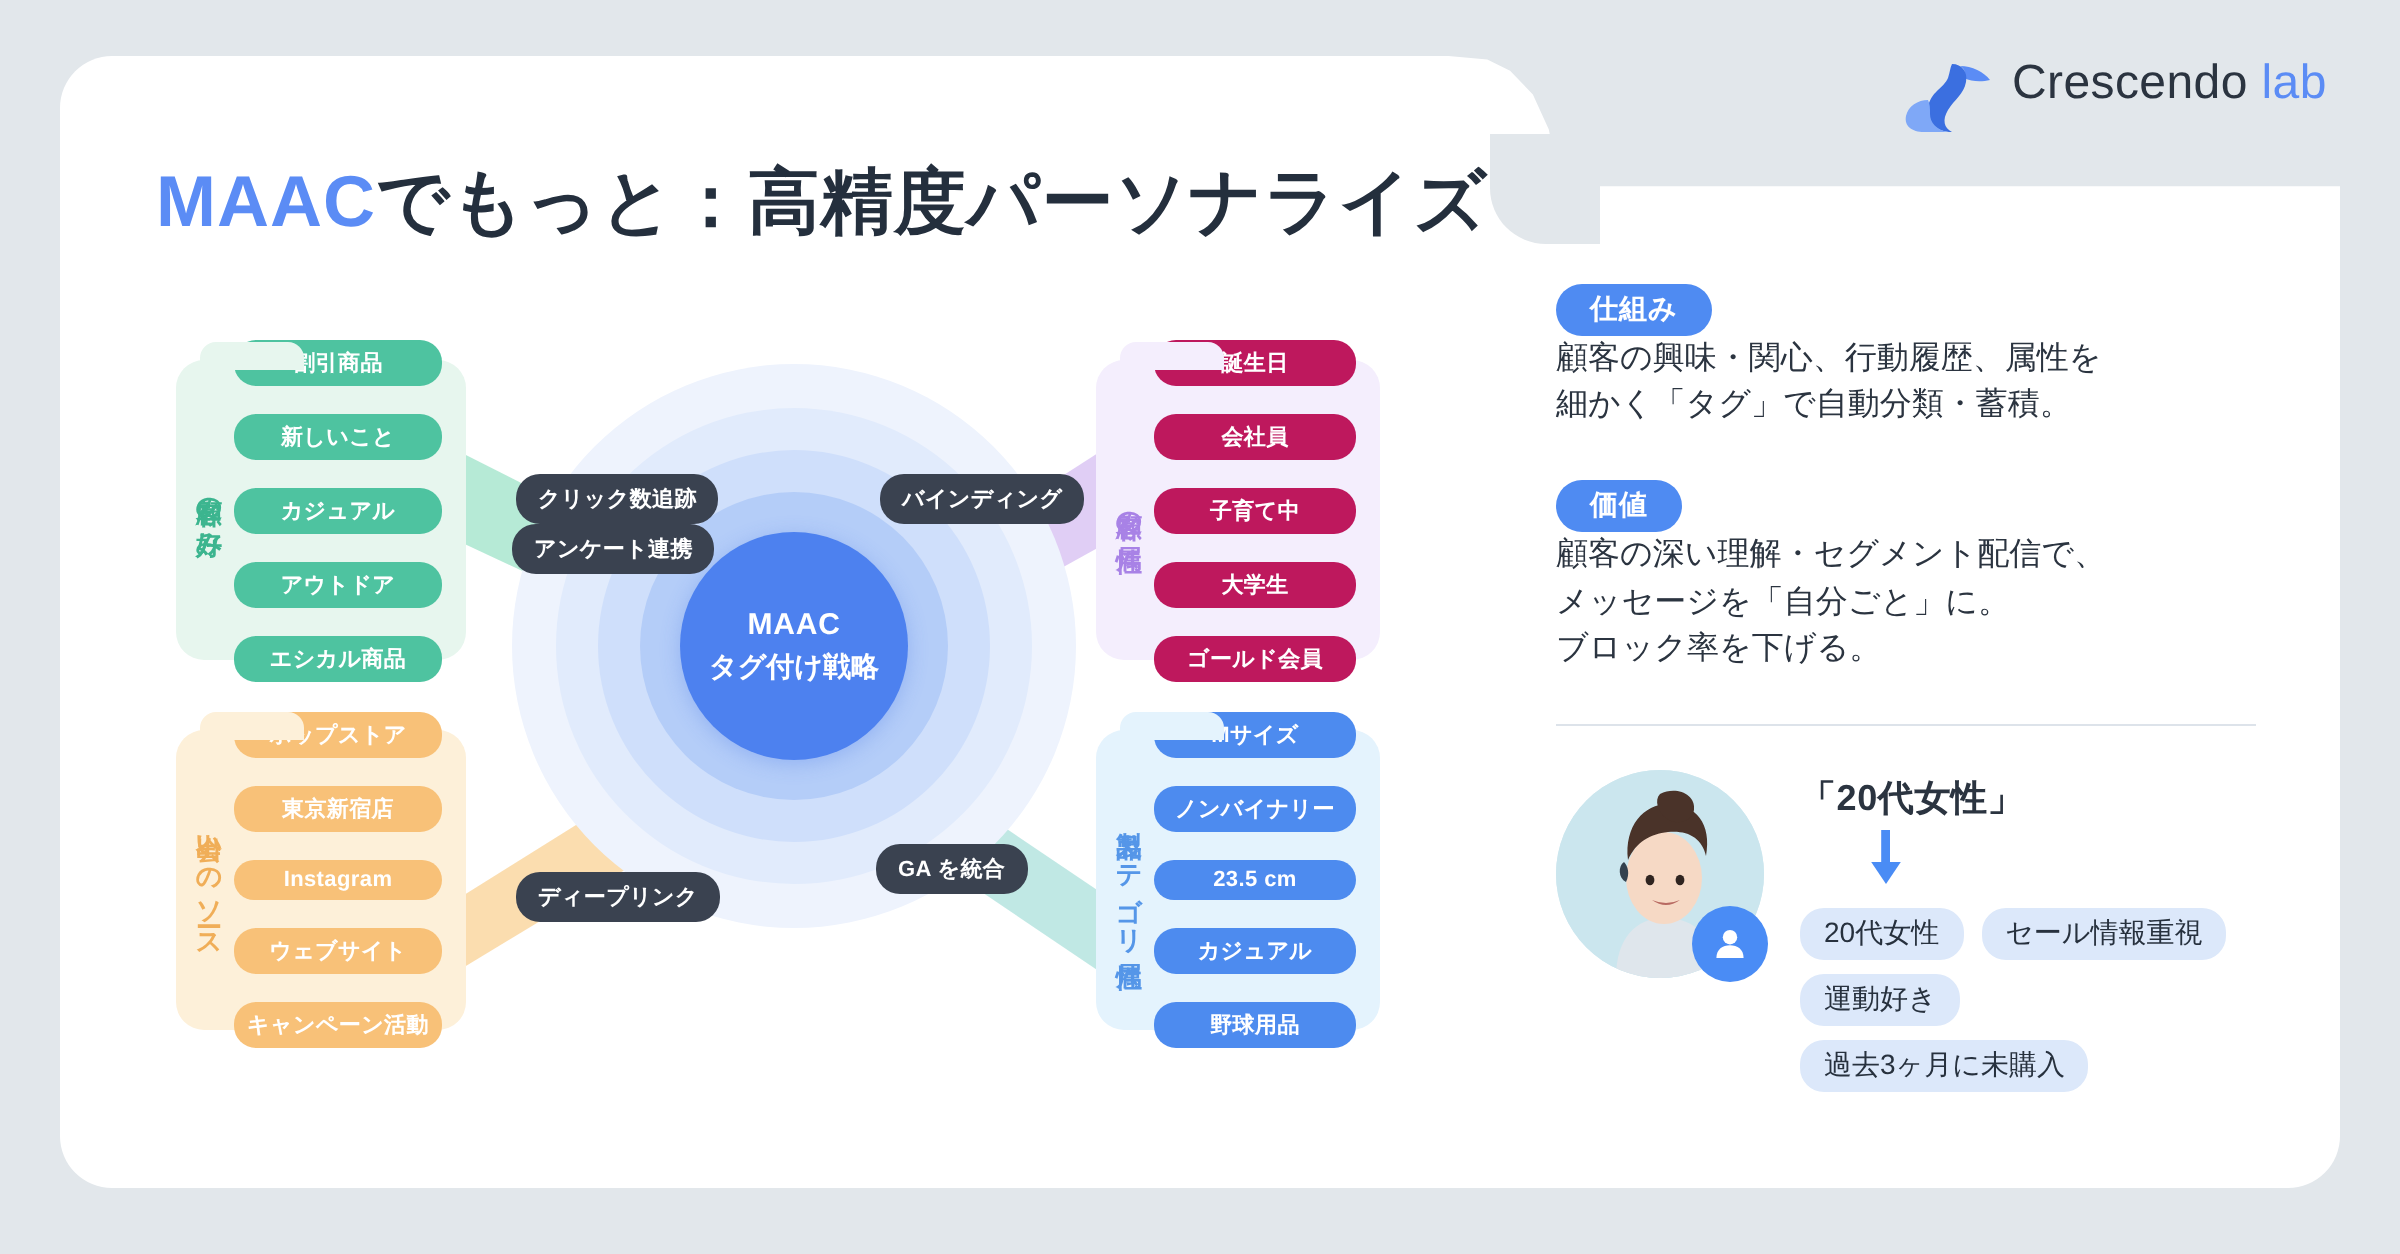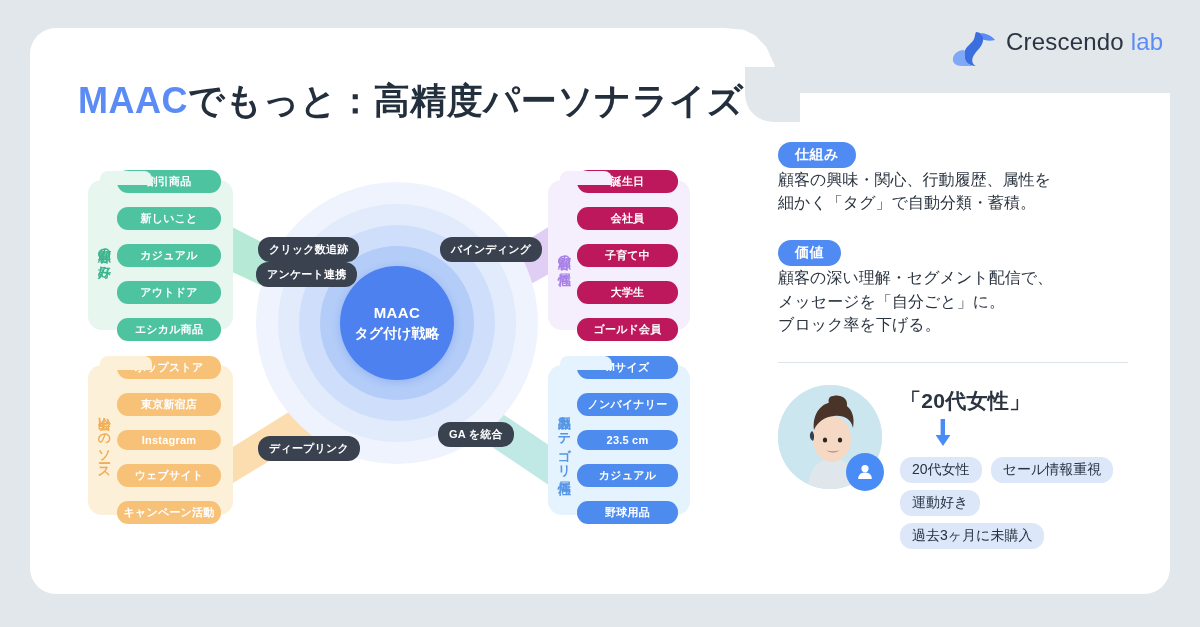--- a/index.html
+++ b/index.html
@@ -260,21 +260,21 @@
     bottom: -2px;
     width: 38px; height: 38px;
     border-radius: 50%;
     background: #4a8cf5;
     display: flex;
     align-items: center;
     justify-content: center;
   }
   .persona-right { padding-top: 2px; }
   .persona-title {
-    font-size: 21px;
+    font-size: 18px;
     font-weight: 700;
     color: #2b3440;
     letter-spacing: .3px;
   }
   .arrow-down {
     margin: 4px 0 6px 34px;
     width: 18px;
     height: 28px;
   }
   .persona-tags {

